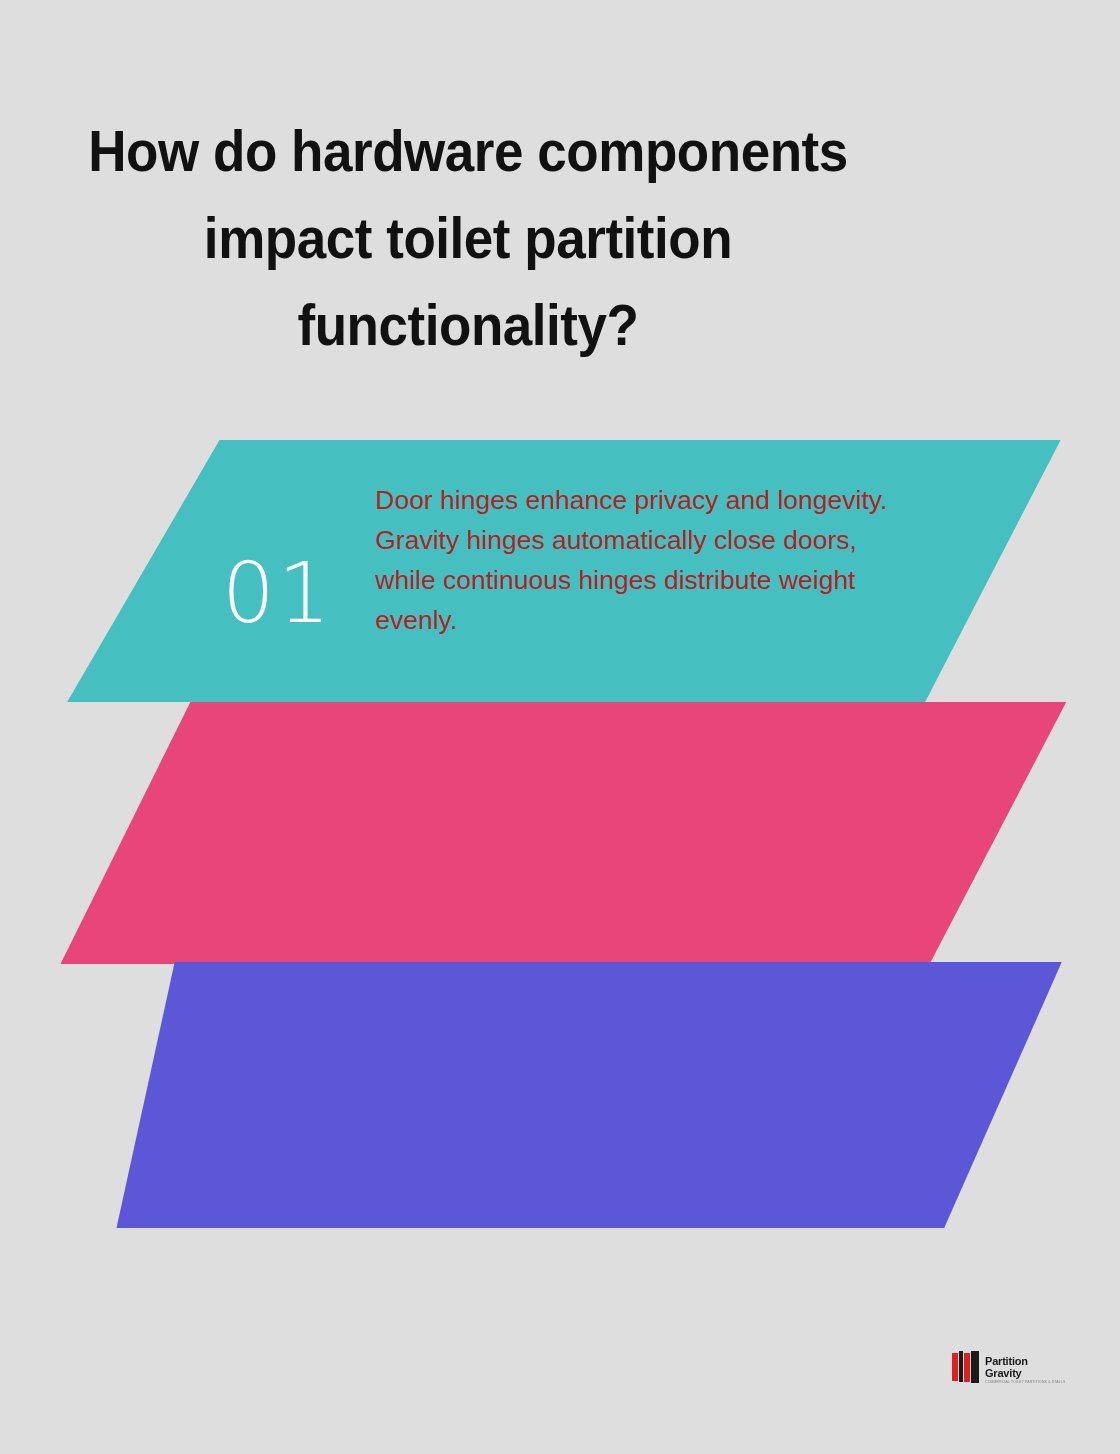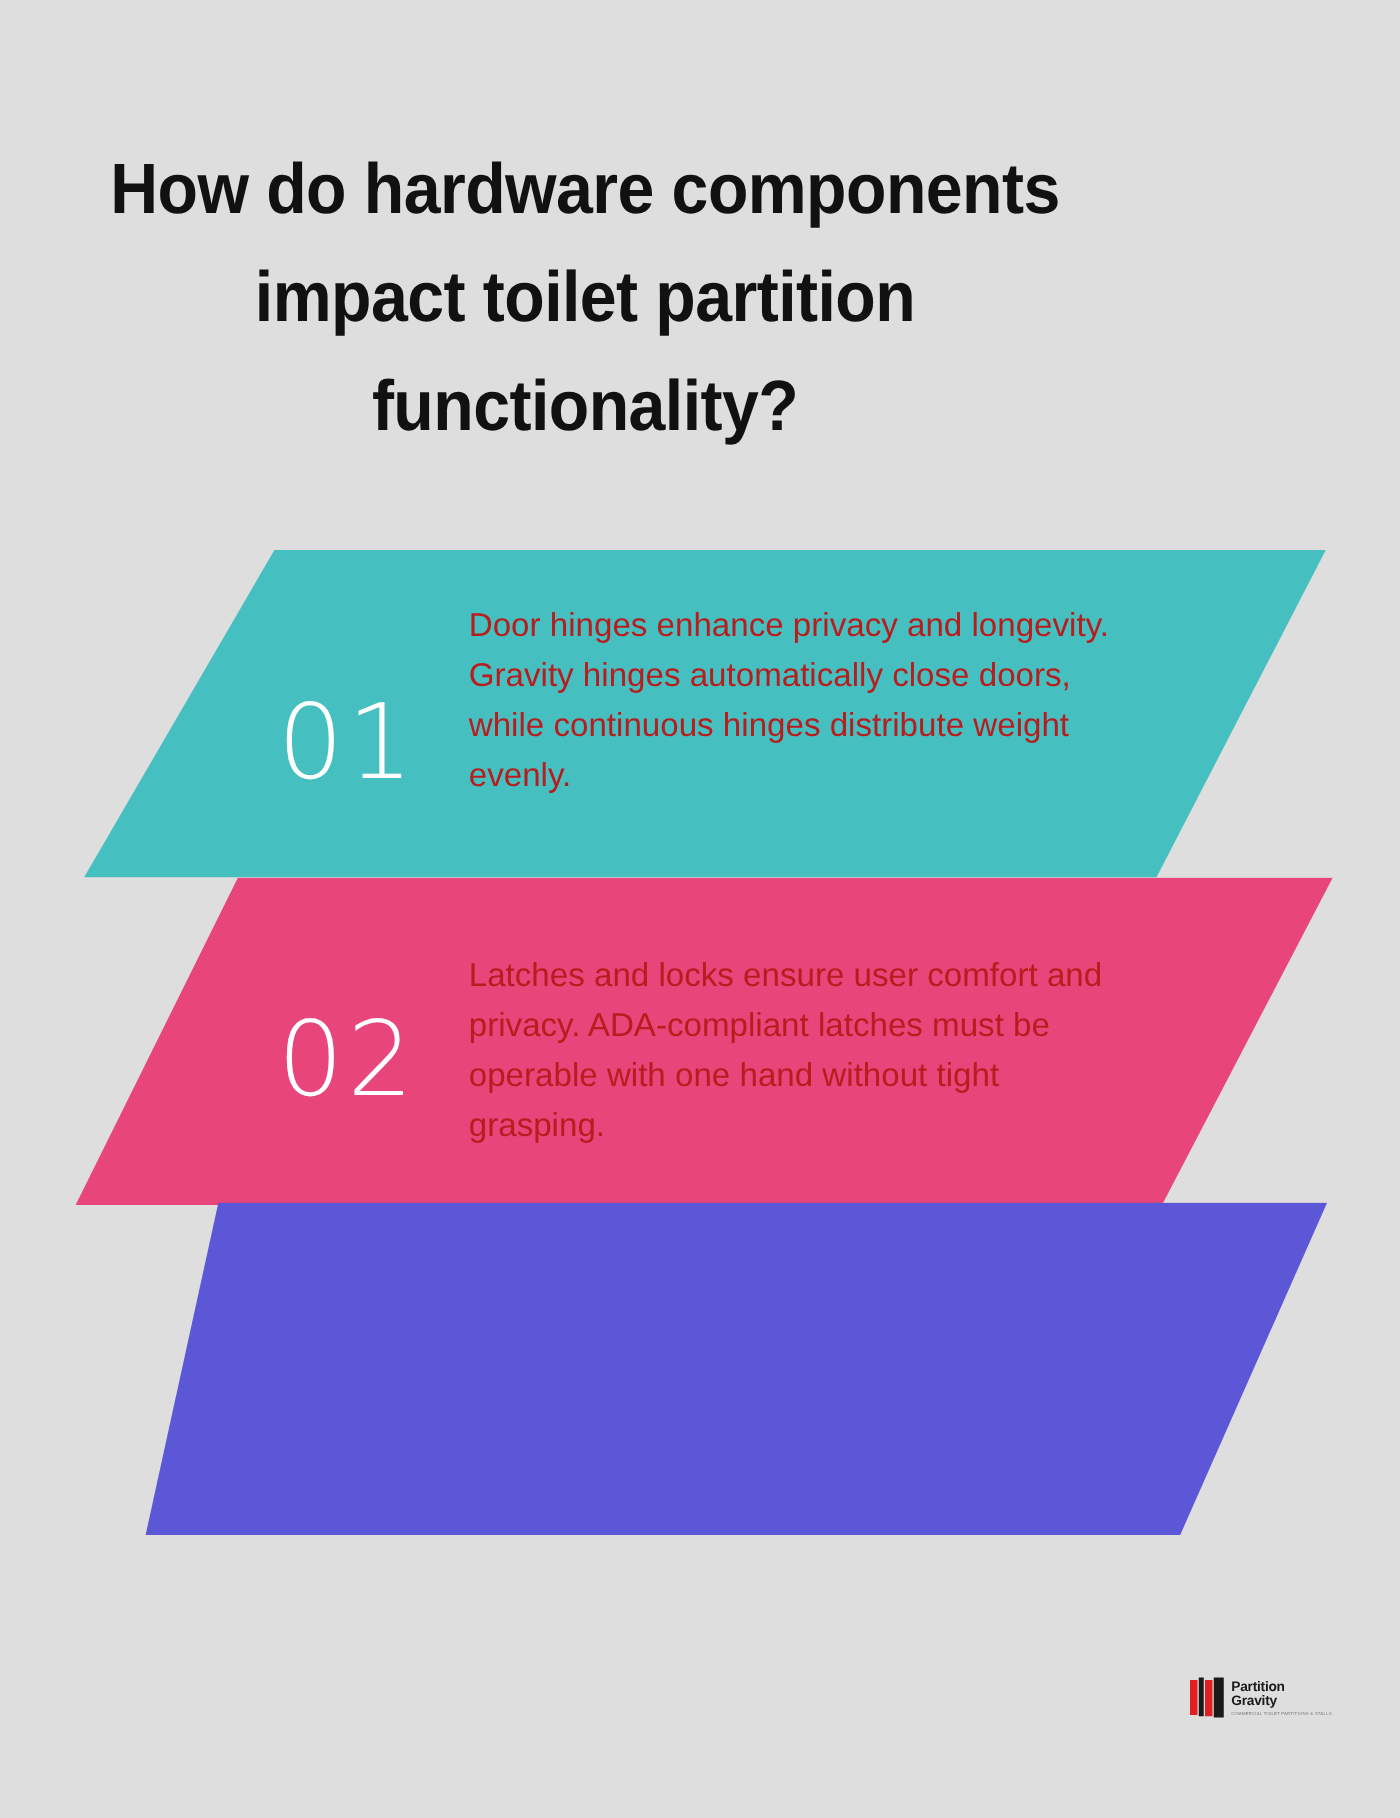--- a/index.html
+++ b/index.html
@@ -105,21 +105,21 @@
   .overlay > * { pointer-events: auto; }
 
   
   .logo {
     position: absolute;
     left: 952px;
     top: 1333px;
     width: 100px;
     height: 52px;
     display: flex;
-    align-items: center;
+    align-items: flex-end;
   }
   .logo-mark {
     position: relative;
     width: 28px;
     height: 34px;
     margin-right: 5px;
     flex: none;
   }
   .logo-mark i {
     position: absolute;
@@ -172,22 +172,20 @@
     <div class="band-shape" style="background: rgb(91, 87, 214);"></div>
   </div>
 </div>
 
 <div class="overlay">
   <div class="band-1">
     <div class="band-num">01</div>
     <div class="band-text">Door hinges enhance privacy and longevity. Gravity hinges automatically close doors, while continuous hinges distribute weight evenly.</div>
   </div>
   <div class="band-2">
-    <div class="band-num">02</div>
-    <div class="band-text">Latches and locks ensure user comfort and privacy. ADA-compliant latches must be operable with one hand without tight grasping.</div>
   </div>
   <div class="band-3">
   </div>
 
   <div class="logo">
     <span class="logo-mark">
       <i class="lm1"></i>
         <i class="lm2"></i>
         <i class="lm3"></i>
         <i class="lm4"></i>

